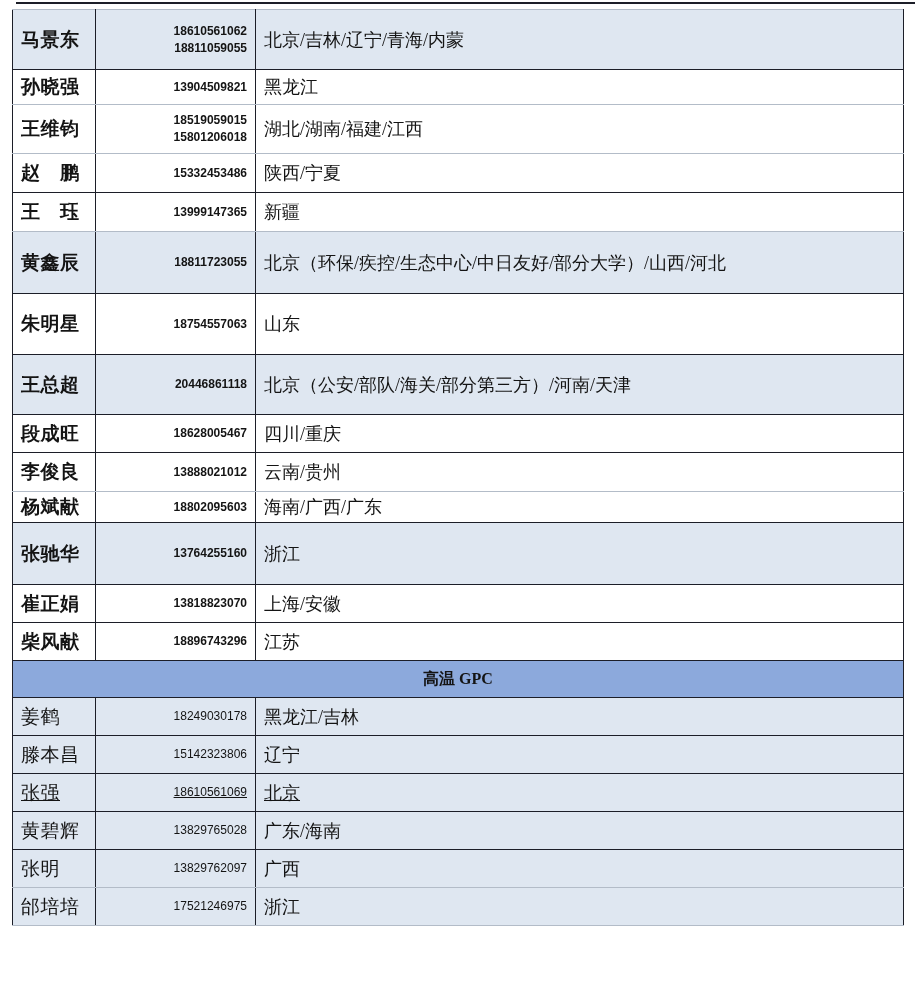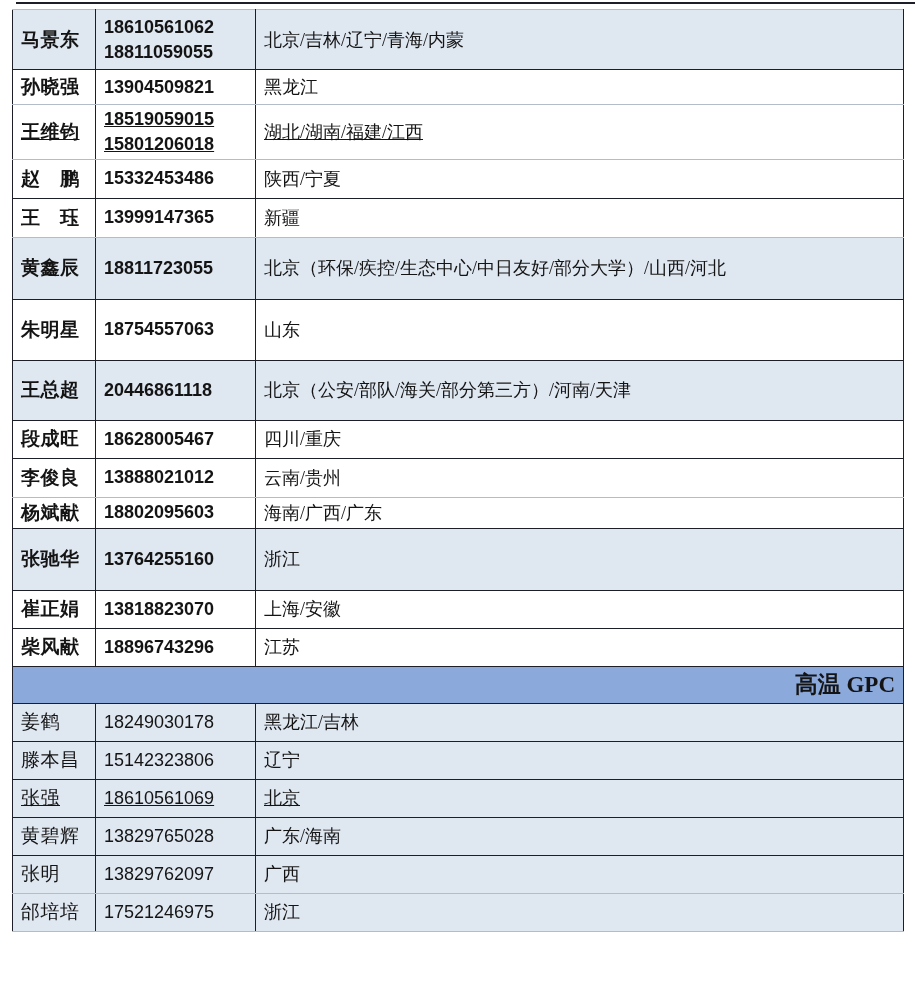--- a/index.html
+++ b/index.html
@@ -42,31 +42,32 @@
     background: var(--plain, #ffffff);
     overflow: hidden;
     white-space: nowrap;
   }
   tbody.first tr:first-child td { border-top: 1px solid var(--bl, #b3bcc8); }
   tr.bl td { border-bottom-width: 1px; border-bottom-color: var(--bl, #b3bcc8); }
   tr.hl td { background: var(--hl, #dfe7f1); }
   .c-name { font-size: 19px; letter-spacing: 0.5px; }
   .c-phone {
     font-family: "Liberation Sans", "DejaVu Sans", sans-serif;
-    font-size: 18px;
+    font-size: 12px;
     line-height: 1.38;
+    text-align: right;
   }
   tr.bold .c-name { font-weight: 700; }
   tr.bold .c-phone div { font-weight: 700; }
   .c-region { font-size: 18px; }
   tr.section-row td {
     background: var(--hd, #8ca9dc);
-    text-align: right;
+    text-align: center;
     font-weight: 700;
-    font-size: 23px;
+    font-size: 16px;
     border-bottom: 1.5px solid var(--bd, #1c1e28);
     border-top: 1.5px solid var(--bd, #1c1e28);
   }
 </style>
 </head>
 <body style="--hl: #dfe7f1; --plain: #ffffff; --hd: #8ca9dc; --bd: #1c1e28; --bl: #b3bcc8; --tx: #141414;">
 
 <div class="top-rule"></div>
 
 <table class="contact-table">
@@ -84,21 +85,21 @@
         </td>
         <td class="c-region">北京/吉林/辽宁/青海/内蒙</td>
       </tr>
       <tr class="bl bold" style="height: 35px;">
         <td class="c-name">孙晓强</td>
         <td class="c-phone">
           <div>13904509821</div>
         </td>
         <td class="c-region">黑龙江</td>
       </tr>
-      <tr class="bl bold" style="height: 49px; text-decoration: underline;">
+      <tr class="bl bold" style="height: 49px;">
         <td class="c-name">王维钧</td>
         <td class="c-phone">
           <div>18519059015</div>
           <div>15801206018</div>
         </td>
         <td class="c-region">湖北/湖南/福建/江西</td>
       </tr>
       <tr class=" bold" style="height: 39px;">
         <td class="c-name">赵　鹏</td>
         <td class="c-phone">

